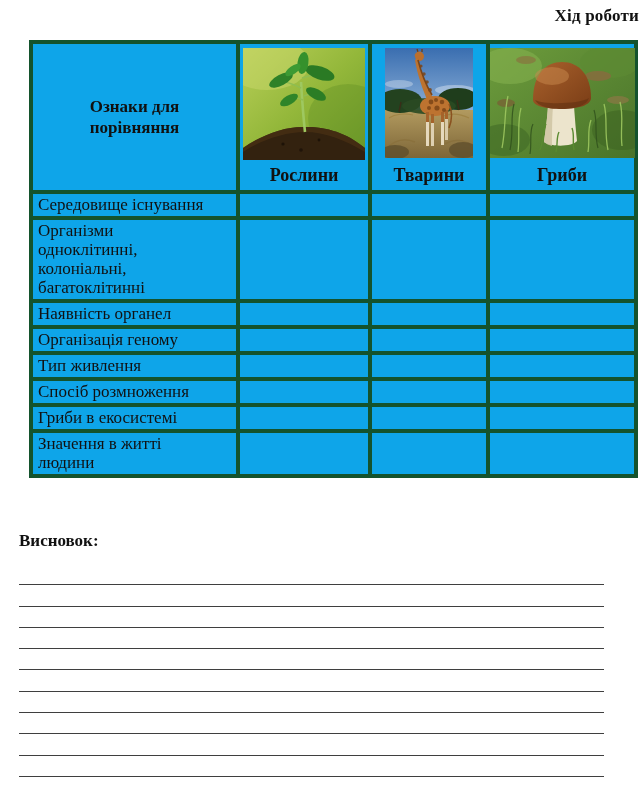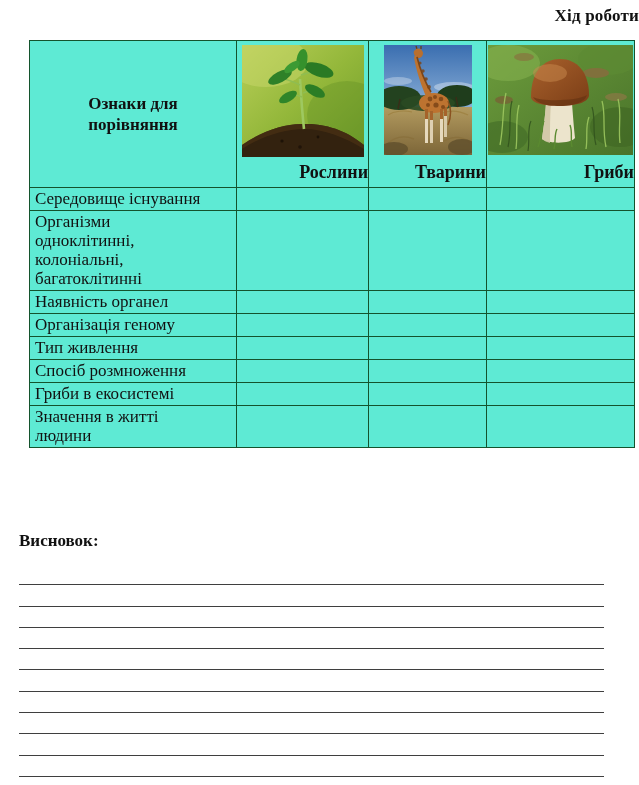--- a/index.html
+++ b/index.html
@@ -23,22 +23,22 @@
     letter-spacing: 0.2px;
   }
   table.cmp {
     border-collapse: collapse;
     table-layout: fixed;
     width: 605px;
     margin: 14px 0 0 29px;
     border: 1.5px solid #2f2f2f;
   }
   table.cmp td {
-    border: 1px solid #14532d;
-    background: #5eead4;
+    border: 4px solid #14532d;
+    background: #0ea5e9;
   }
   td.criteria-header {
     text-align: center;
     vertical-align: middle;
     font-weight: bold;
     font-size: 17px;
     line-height: 21px;
     white-space: pre-line;
   }
   td.photo-cell {
@@ -50,21 +50,21 @@
     padding-top: 4px;
     height: 114px;
   }
   .photo-wrap svg {
     display: block;
     margin: 0 auto;
   }
   .col-label {
     font-weight: bold;
     font-size: 18px;
-    text-align: right;
+    text-align: center;
     line-height: 26px;
     height: 28px;
   }
   td.criteria-cell {
     font-size: 17px;
     line-height: 19px;
     padding: 1px 2px 2px 5px;
     vertical-align: top;
     white-space: pre-line;
   }

